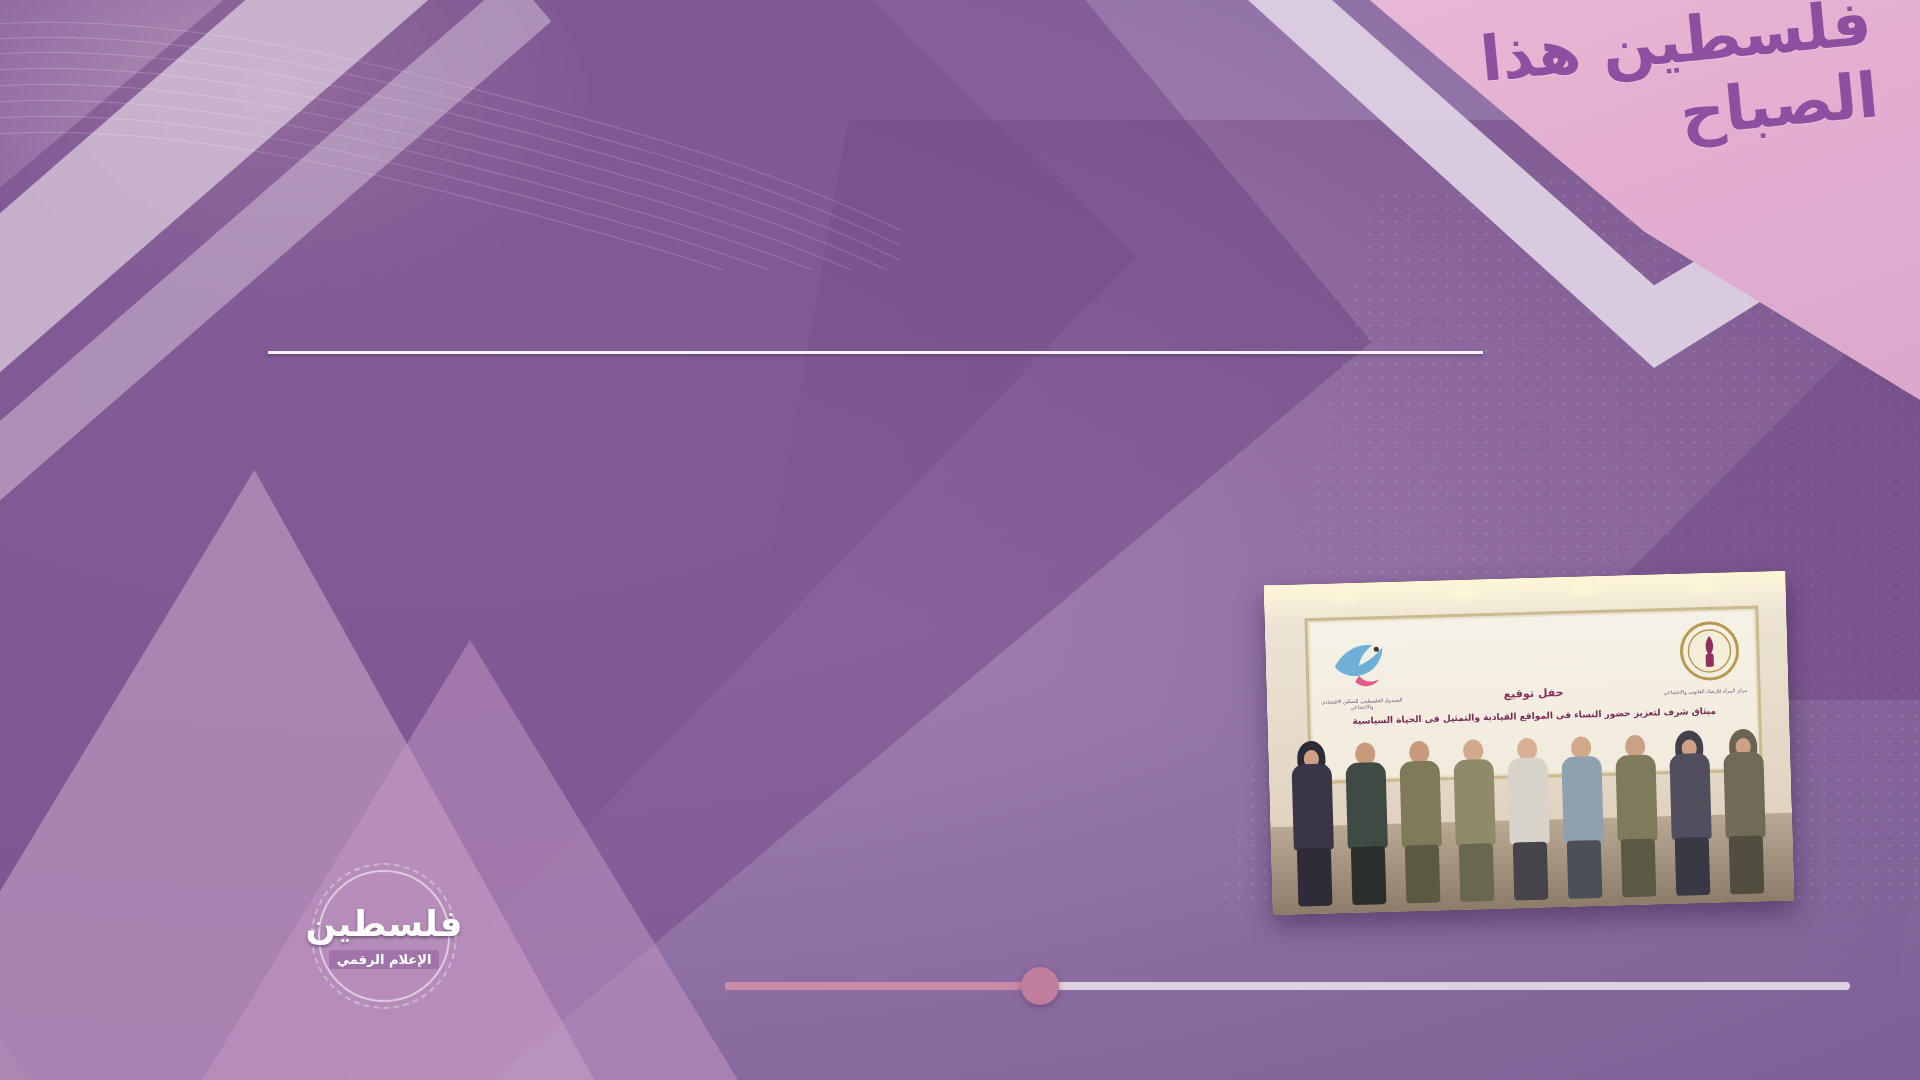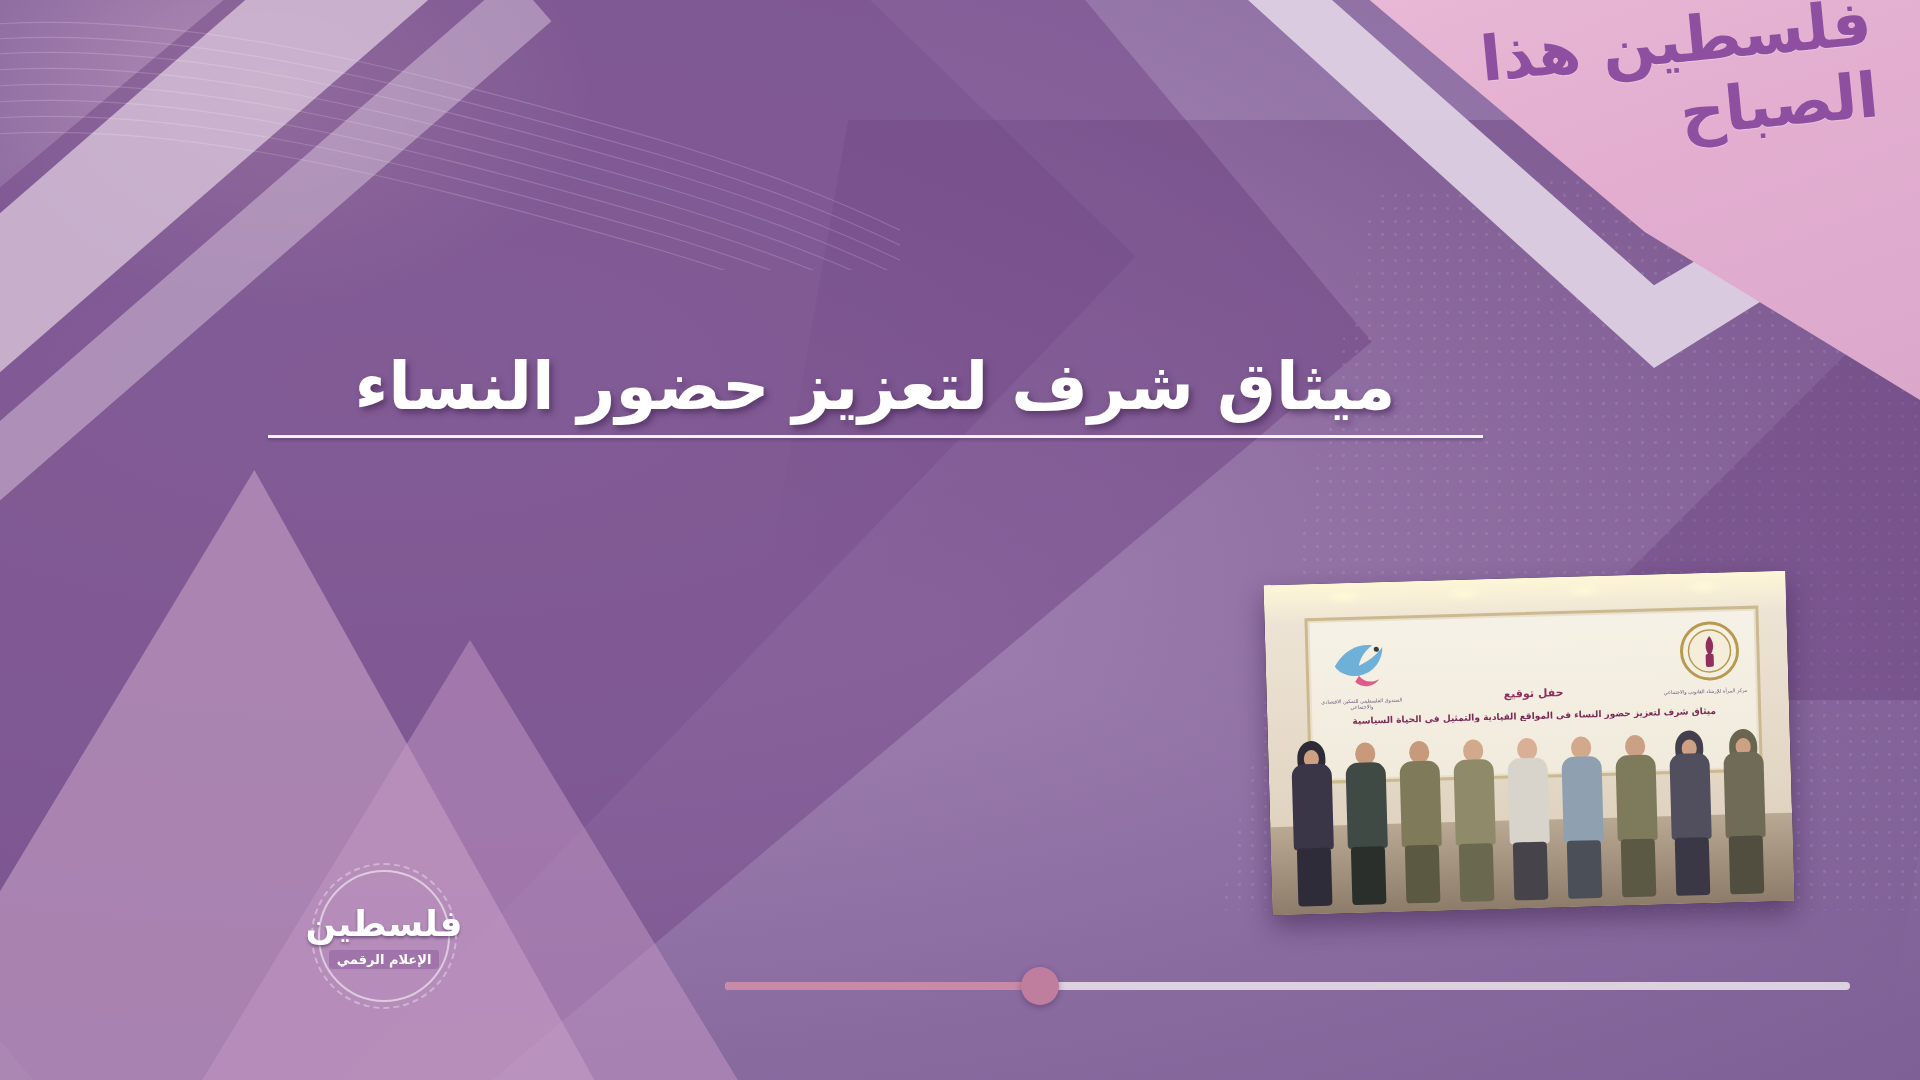--- a/index.html
+++ b/index.html
@@ -243,21 +243,20 @@
       <path d="M-20,150 C180,120 420,180 700,260 C800,290 880,320 960,360"></path>
     </g>
   </svg>
 </div>
 
 <div id="brand">
   <div class="brand-text">فلسطين هذا الصباح</div>
 </div>
 
 <div id="headline">
-  <div class="hl-line">ميثاق شرف لتعزيز حضور النساء</div>
   <div class="hl-rule"></div>
 </div>
 
 <div id="photo">
   <div class="ph-wall"></div>
   <div class="ph-lights"></div>
   <div class="ph-spot" style="left:60px"></div>
   <div class="ph-spot" style="left:180px"></div>
   <div class="ph-spot" style="left:300px"></div>
   <div class="ph-spot" style="left:420px"></div>

